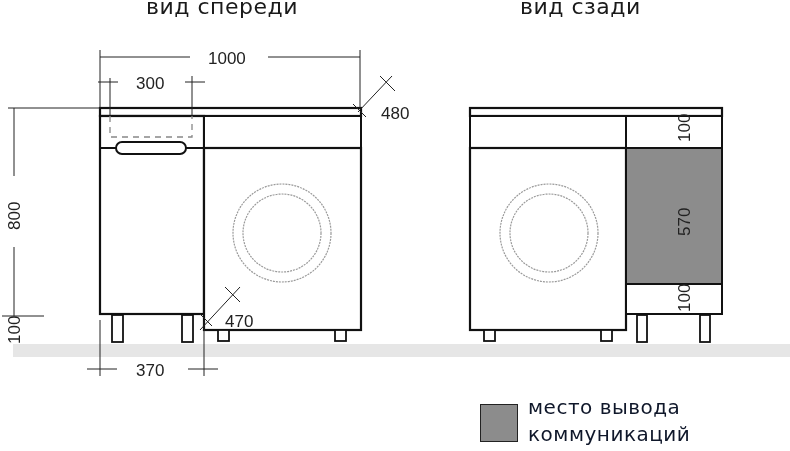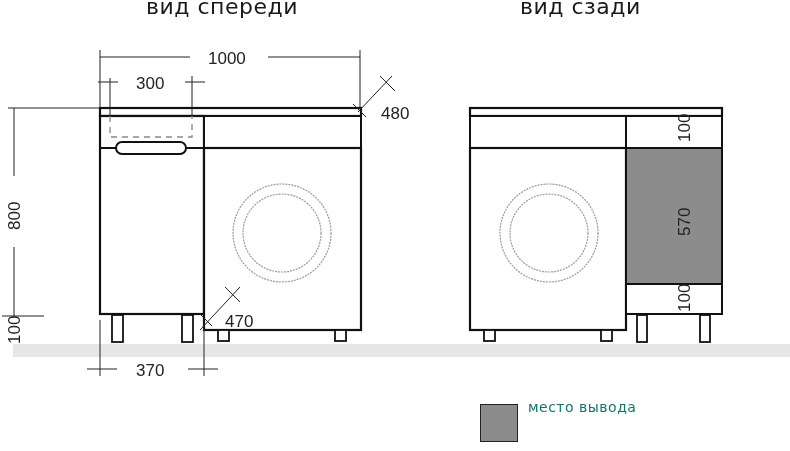--- a/index.html
+++ b/index.html
@@ -1,19 +1,19 @@
 <!DOCTYPE html>
 <html><head>
   <meta charset="utf-8">
   <style>
     html, body { margin: 0; padding: 0; background: #ffffff; }
     body { width: 790px; height: 451px; overflow: hidden; position: relative; font-family: "DejaVu Sans", sans-serif; }
     .title { position: absolute; top: -6px; font-size: 22px; color: #1a1a1a; letter-spacing: 0.5px; font-family: "DejaVu Sans", sans-serif; }
     .legend-swatch { position: absolute; left: 480px; top: 404px; width: 38px; height: 38px; background: #8c8c8c; border: 1.5px solid #222; box-sizing: border-box; }
-    .legend-text { position: absolute; left: 528px; top: 394px; font-size: 14px; line-height: 27px; color: #0f766e; letter-spacing: 0.5px; }
+    .legend-text { position: absolute; left: 528px; top: 394px; font-size: 20px; line-height: 27px; color: #0f172a; letter-spacing: 0.5px; }
     svg { position: absolute; left: 0; top: 0; }
     .dim { font-family: "Liberation Sans Narrow", "Liberation Sans", sans-serif; font-size: 17px; fill: #222; }
   </style>
 </head>
 <body>
 
 <div class="title" style="left:146px;">вид спереди</div>
 <div class="title" style="left:520px;">вид сзади</div>
 
 <svg width="790" height="451" viewBox="0 0 790 451">
@@ -100,13 +100,14 @@
     <rect x="700" y="315" width="10" height="27" stroke-width="1.8" fill="#fff"></rect>
   </g>
   <text class="dim" x="0" y="0" transform="translate(690,142) rotate(-90)">100</text>
   <text class="dim" x="0" y="0" transform="translate(690,236) rotate(-90)">570</text>
   <text class="dim" x="0" y="0" transform="translate(690,312) rotate(-90)">100</text>
 </svg>
 
 <div class="legend-swatch"></div>
 <div class="legend-text">
   <div>место вывода</div>
+  <div>коммуникаций</div>
 </div>
 
 </body></html>

